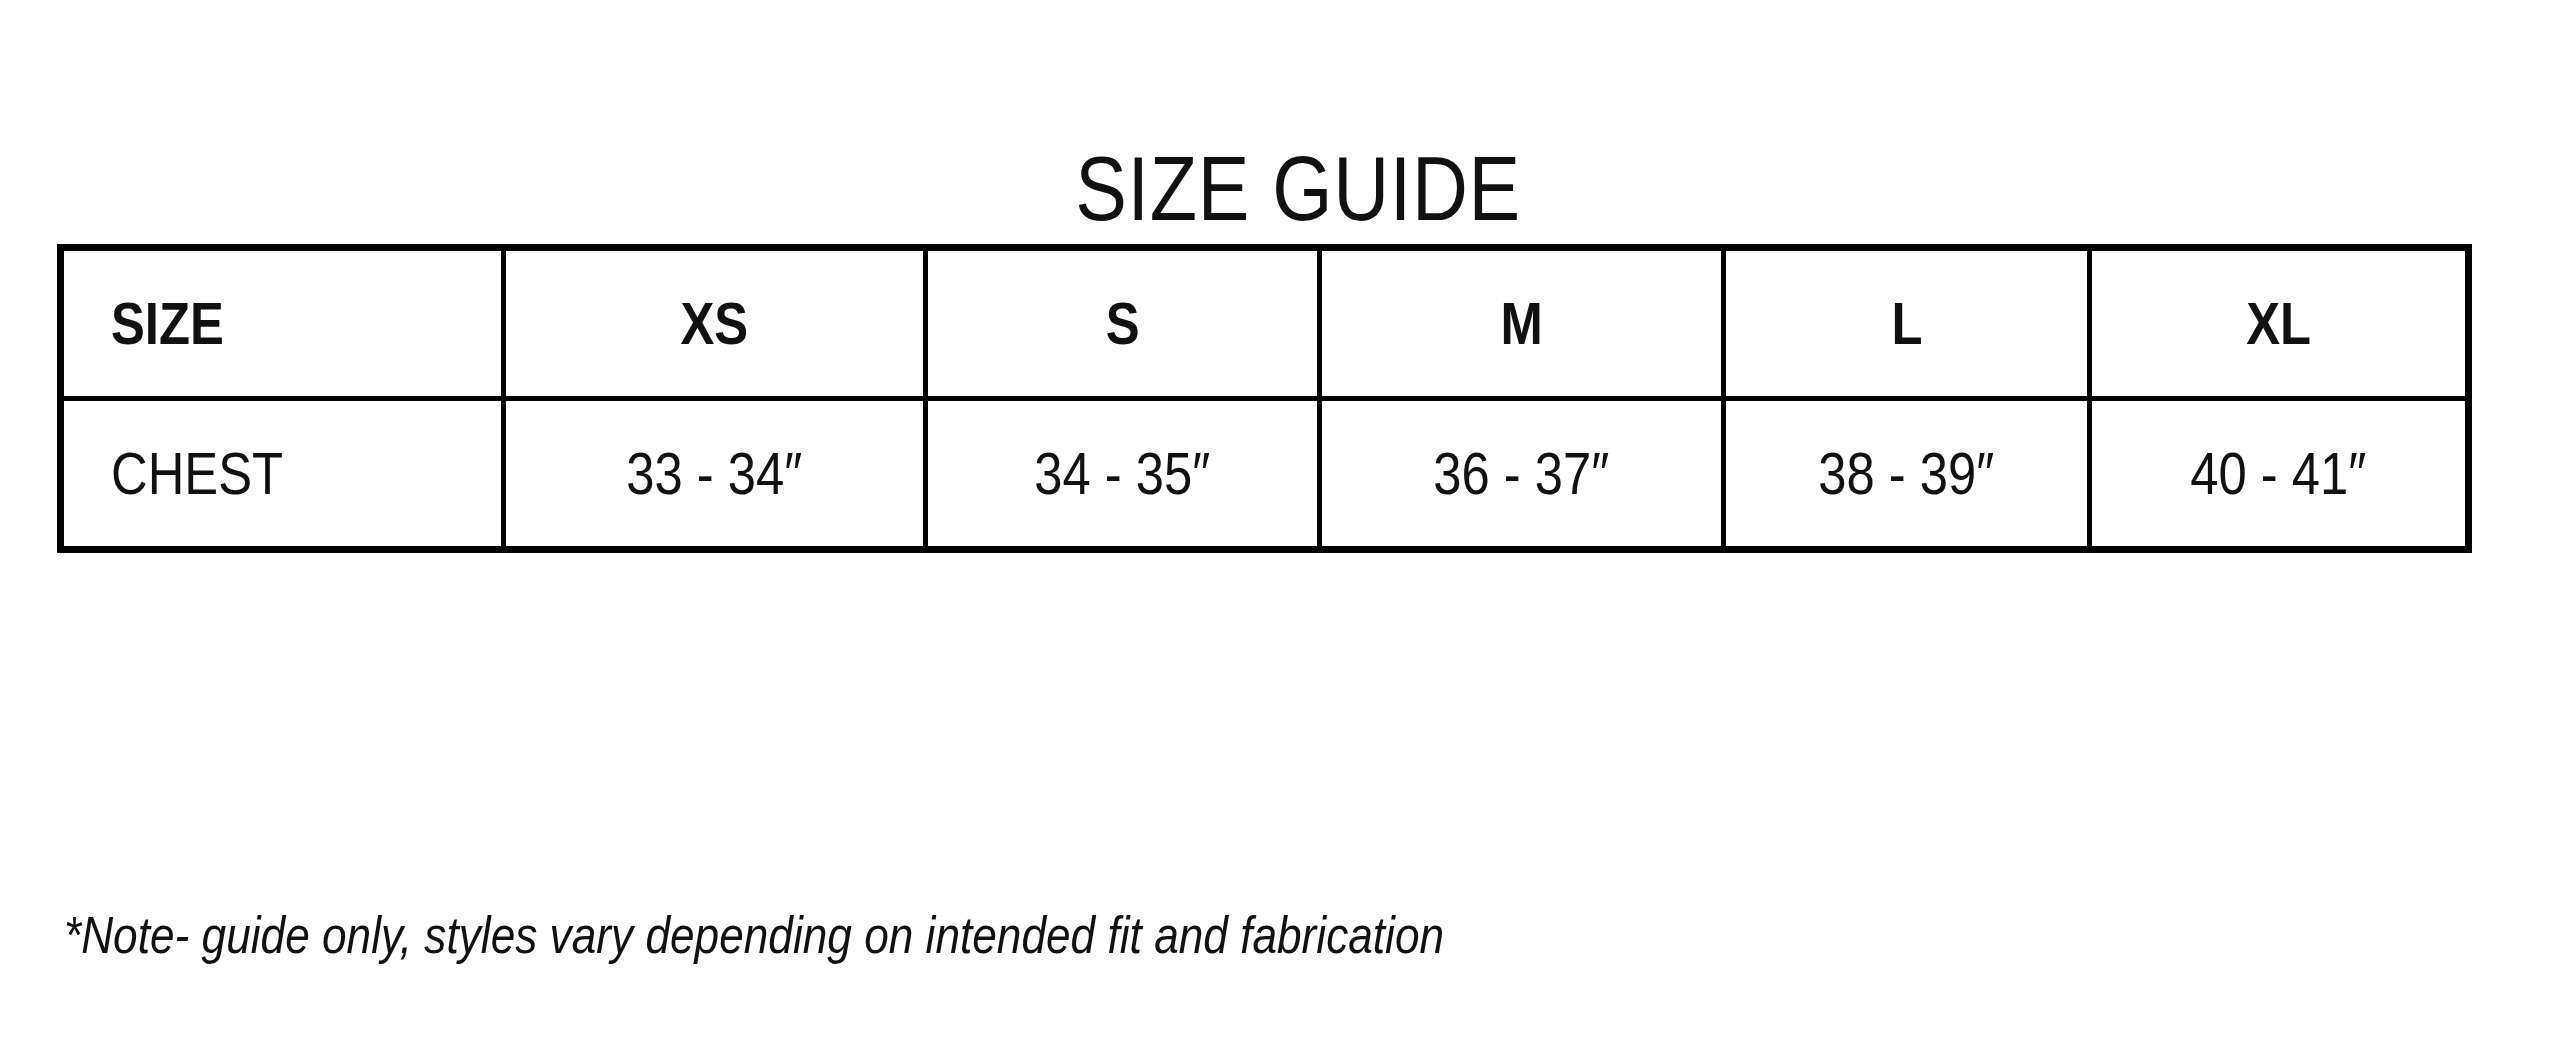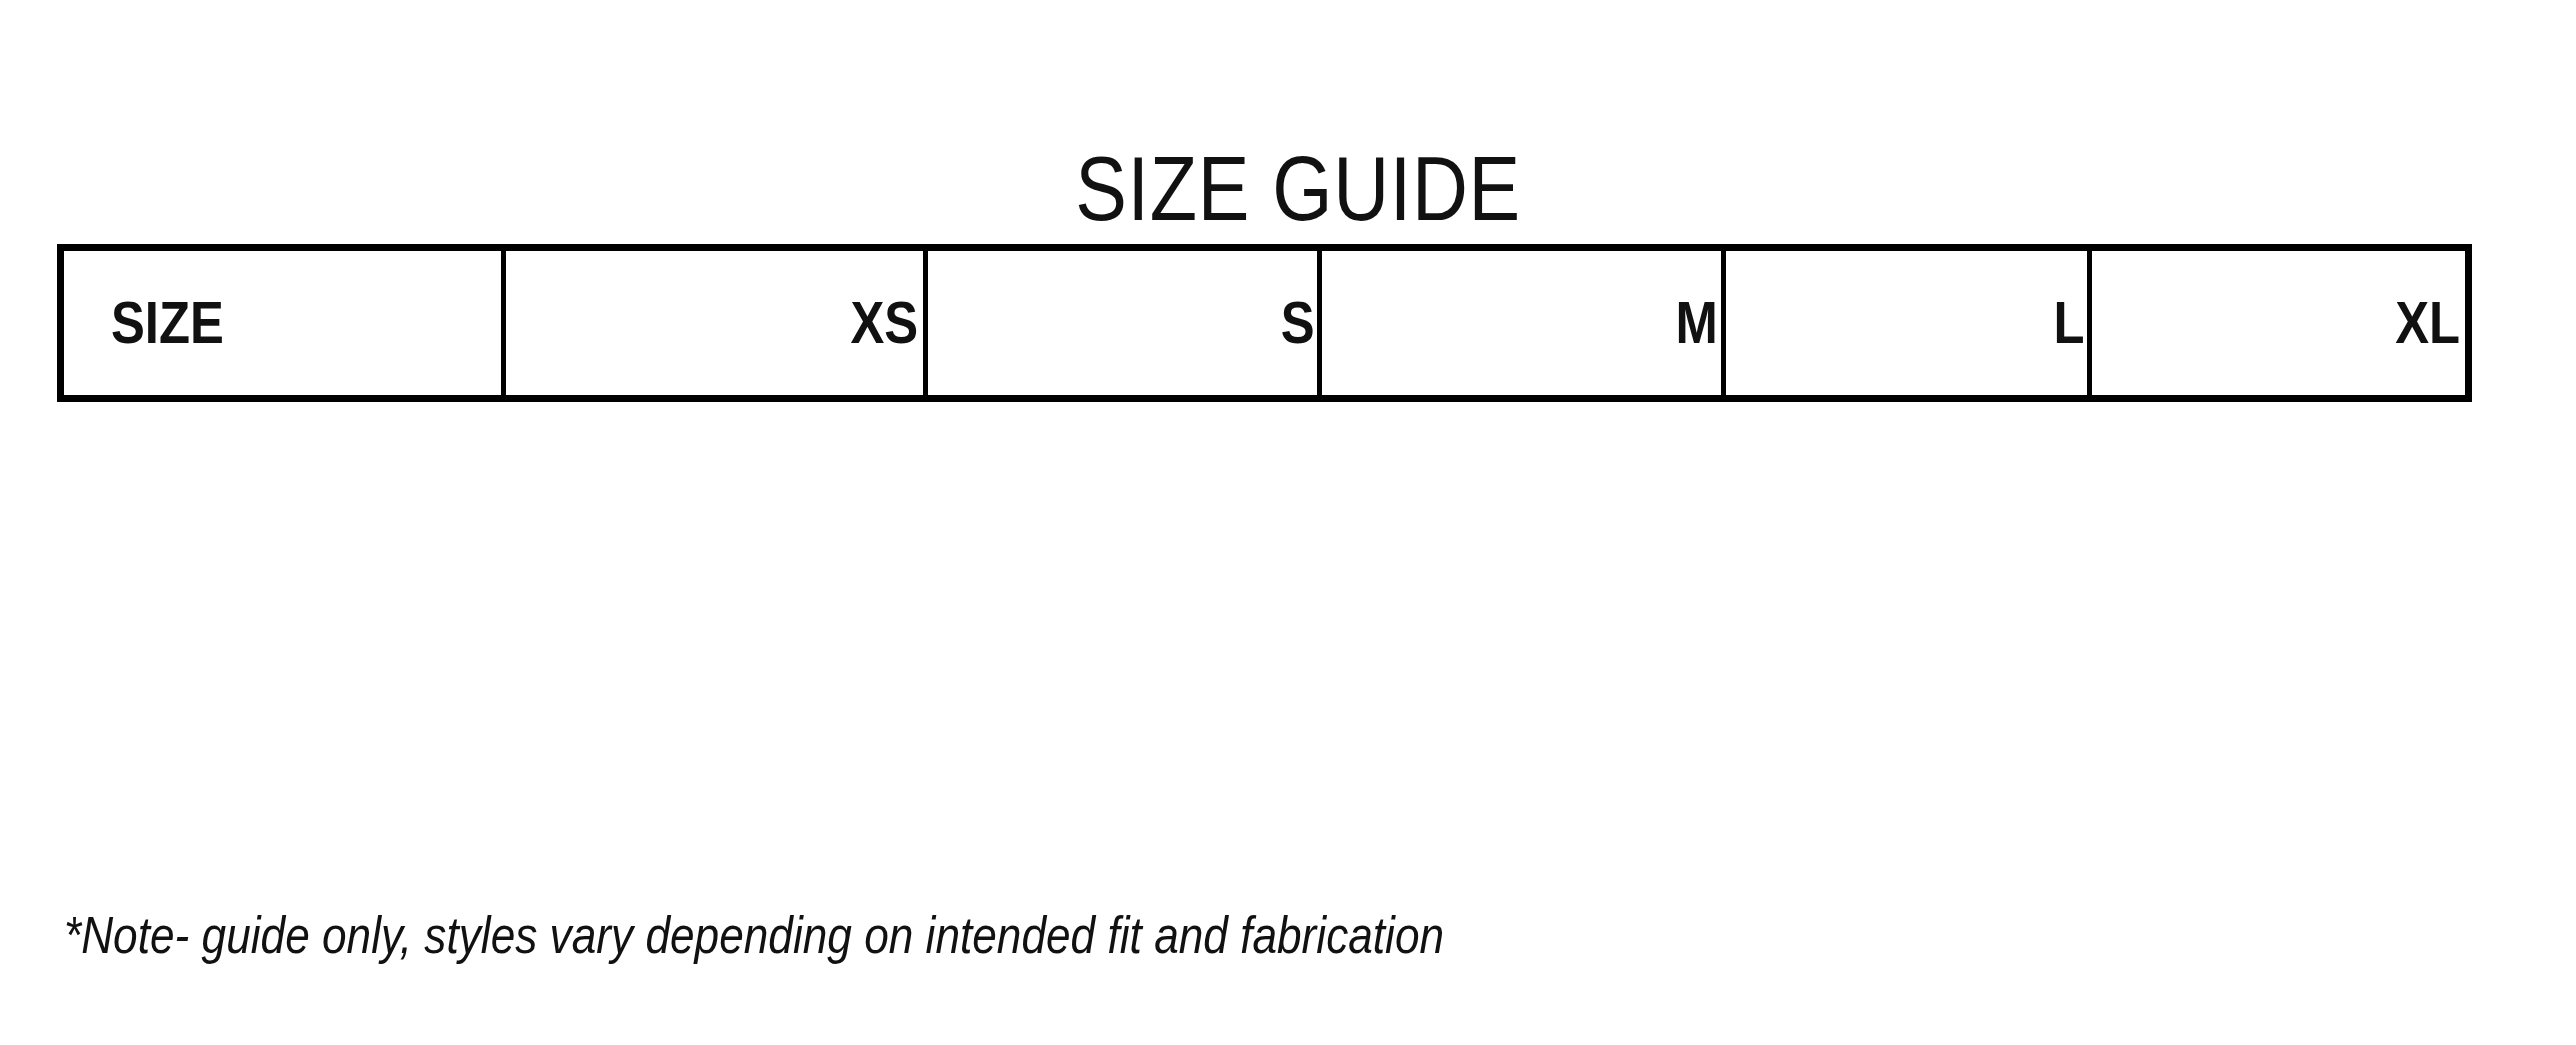--- a/index.html
+++ b/index.html
@@ -54,21 +54,20 @@
   .size-table td {
     border: 5.5px solid var(--border);
     text-align: center;
     vertical-align: middle;
     padding: 0;
     font-size: 59px;
     font-weight: 400;
   }
   .size-table th {
     font-weight: 700;
-    text-align: right;
   }
   .size-table th.left,
   .size-table td.left {
     text-align: left;
     padding-left: 47px;
   }
   .left .cond {
     transform-origin: left center;
   }
   .row-header   { height: 151px; }
@@ -108,17 +107,25 @@
     <tr class="row-header">
       <th class="left"><span class="cond">SIZE</span></th>
       <th><span class="cond">XS</span></th>
       <th><span class="cond">S</span></th>
       <th><span class="cond">M</span></th>
       <th><span class="cond">L</span></th>
       <th><span class="cond">XL</span></th>
     </tr>
   </thead>
   <tbody>
+    <tr class="row-chest">
+      <td class="left"><span class="cond">CHEST</span></td>
+      <td><span class="cond">33 - 34″</span></td>
+      <td><span class="cond">34 - 35″</span></td>
+      <td><span class="cond">36 - 37″</span></td>
+      <td><span class="cond">38 - 39″</span></td>
+      <td><span class="cond">40 - 41″</span></td>
+    </tr>
   </tbody>
 </table>
 
 <p class="note"><span class="cond">*Note- guide only, styles vary depending on intended fit and fabrication</span></p>
 
 
 </body></html>

